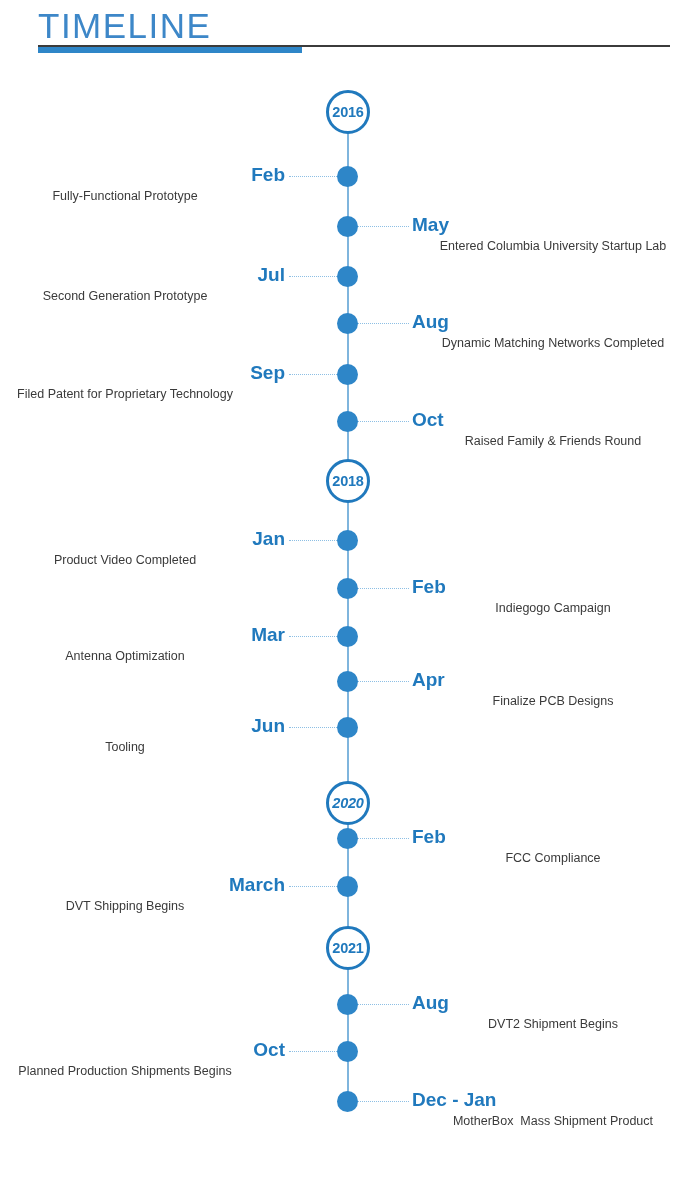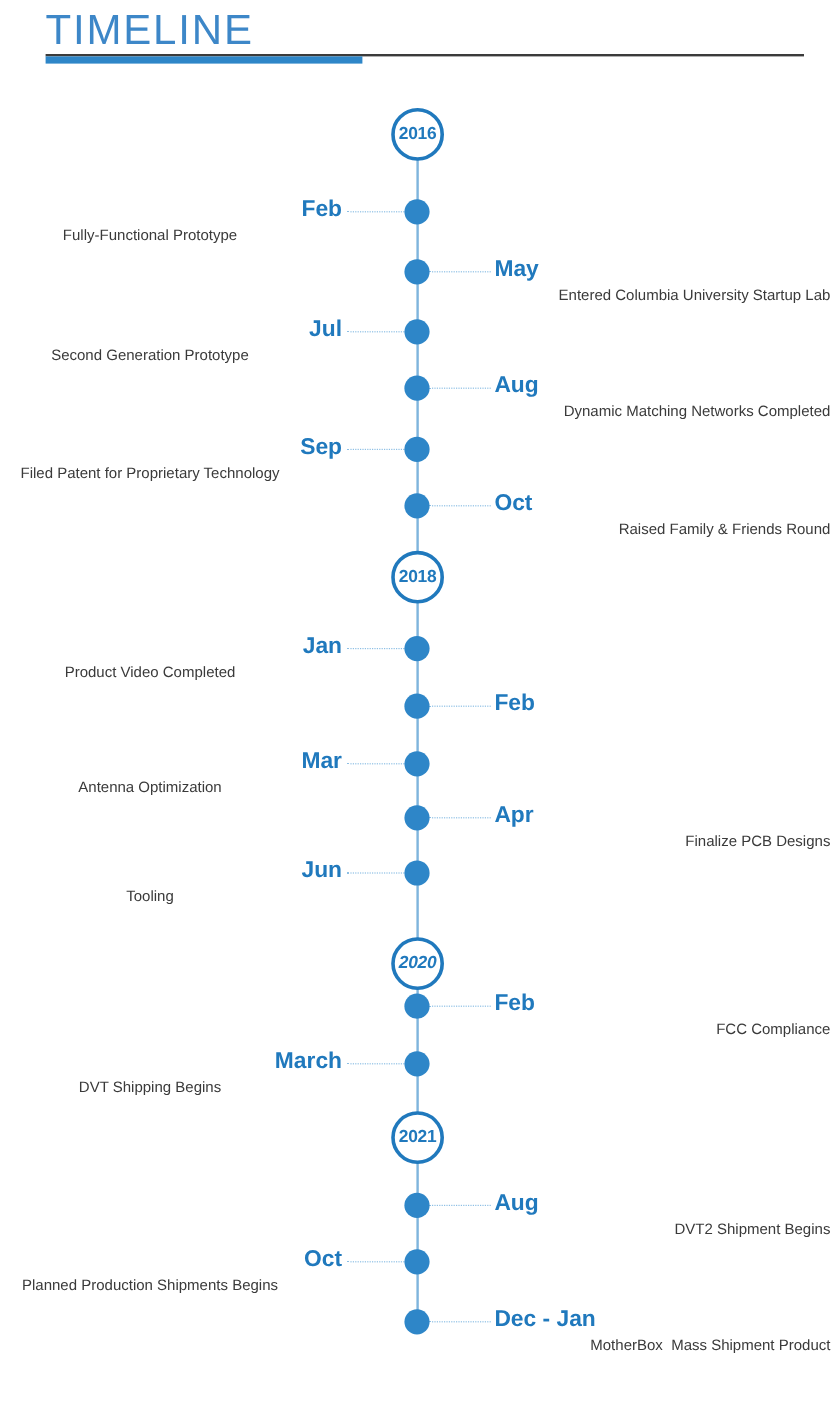--- a/index.html
+++ b/index.html
@@ -128,21 +128,21 @@
   }
   .entry .desc {
     font-size: 12.5px;
     font-weight: normal;
     color: #3a3a3a;
     line-height: 16px;
     margin-top: 3px;
     white-space: pre;
   }
   .entry.left .desc  { text-align: center; }
-  .entry.right .desc { text-align: right; padding-left: 2px; }
+  .entry.right .desc { text-align: center; padding-left: 2px; }
 </style>
 </head>
 <body>
 
 <div id="header">
   <div id="page-title">TIMELINE</div>
   <div id="title-rule-dark"></div>
   <div id="title-rule-blue"></div>
 </div>
 
@@ -194,20 +194,21 @@
       <div class="marker-dot" style="top: 540px;"></div>
       <div class="connector left" style="top: 540px;"></div>
       <div class="entry left" style="top: 528px;">
         <div class="month">Jan</div>
         <div class="desc">Product Video Completed</div>
       </div>
       <div class="marker-dot" style="top: 588px;"></div>
       <div class="connector right" style="top: 588px;"></div>
       <div class="entry right" style="top: 576px;">
         <div class="month">Feb</div>
+        <div class="desc">Indiegogo Campaign</div>
       </div>
       <div class="marker-dot" style="top: 636px;"></div>
       <div class="connector left" style="top: 636px;"></div>
       <div class="entry left" style="top: 624px;">
         <div class="month">Mar</div>
         <div class="desc">Antenna Optimization</div>
       </div>
       <div class="marker-dot" style="top: 681px;"></div>
       <div class="connector right" style="top: 681px;"></div>
       <div class="entry right" style="top: 669px;">

